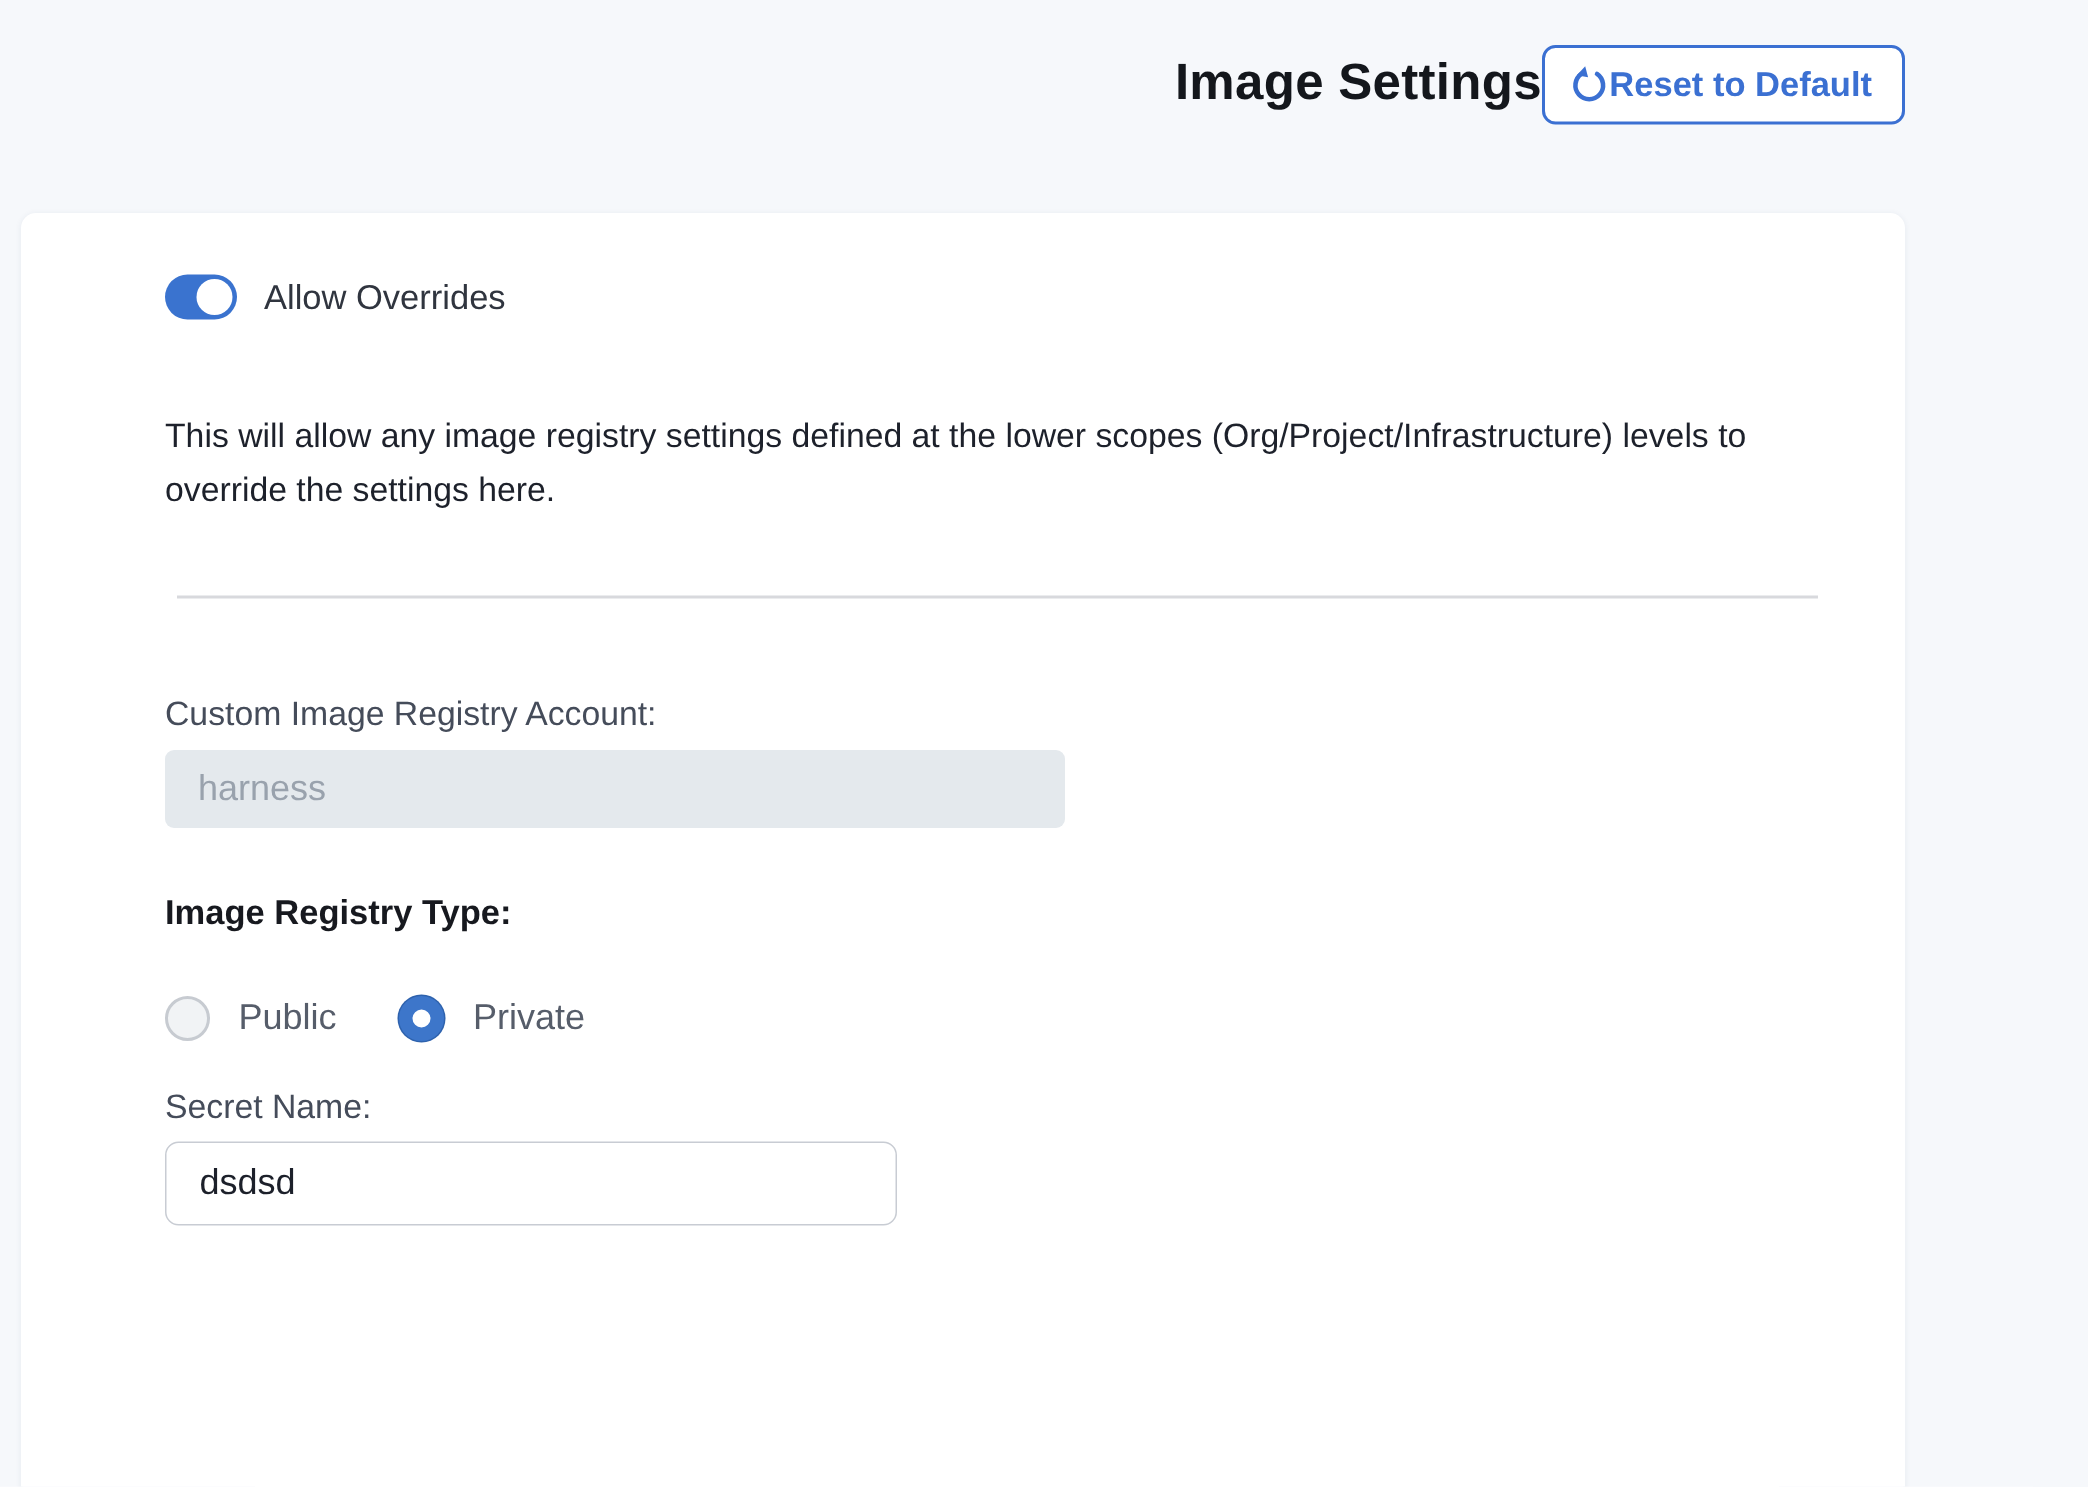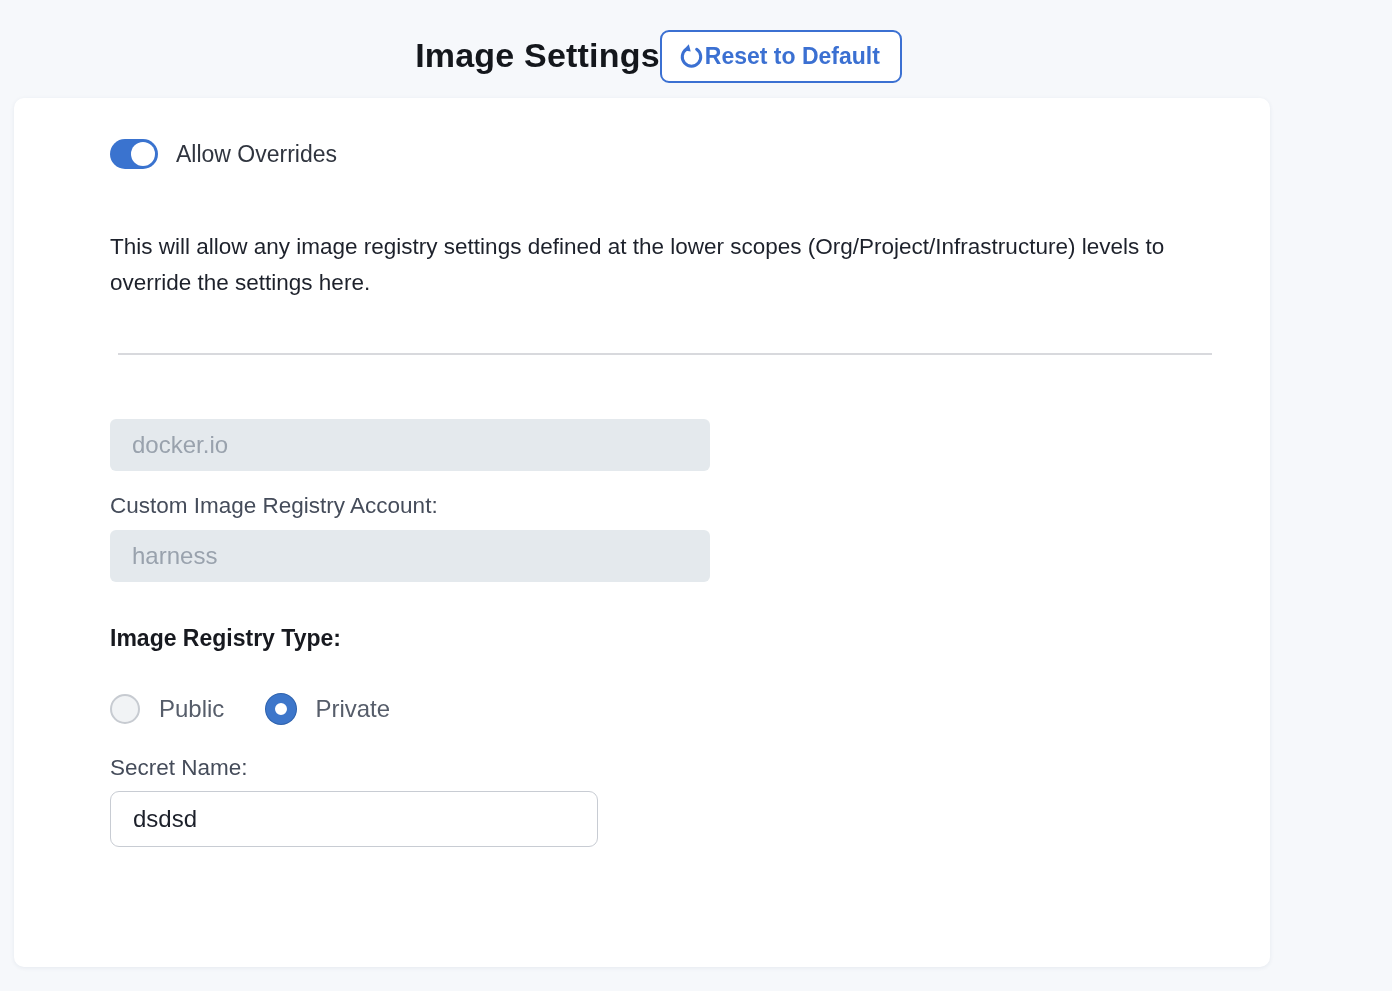--- a/index.html
+++ b/index.html
@@ -7,24 +7,24 @@
     width: 1392px; height: 991px;
     background: #f6f8fb;
     font-family: "Liberation Sans", "DejaVu Sans", sans-serif;
     overflow: hidden;
   }
   
   .header {
     width: 1256px;
     margin: 0 auto 0 14px;
     padding: 30px 0 0 33px;
-    height: 98px;
+    height: 142px;
     display: flex;
     align-items: flex-start;
-    justify-content: center;
+    justify-content: flex-end;
   }
   .page-title {
     font-size: 34px;
     font-weight: 700;
     color: #14171c;
     letter-spacing: 0.2px;
     padding-top: 6px;
   }
   .reset-btn {
     display: flex;
@@ -185,21 +185,20 @@
       <div class="knob"></div>
     </div>
     <div class="toggle-label">Allow Overrides</div>
   </div>
 
   <p class="description">This will allow any image registry settings defined at the lower scopes (Org/Project/Infrastructure) levels to override the settings here.</p>
 
   <div class="divider"></div>
 
   <div class="field-group-server">
-    <input class="text-input" type="text" disabled="" value="docker.io" style="">
   </div>
 
   <div class="field-group-account">
     <label class="field-label">Custom Image Registry Account:</label>
     <input class="text-input" type="text" disabled="" value="harness" style="">
   </div>
 
   <div class="section-label">Image Registry Type:</div>
 
   <div class="radio-row">

